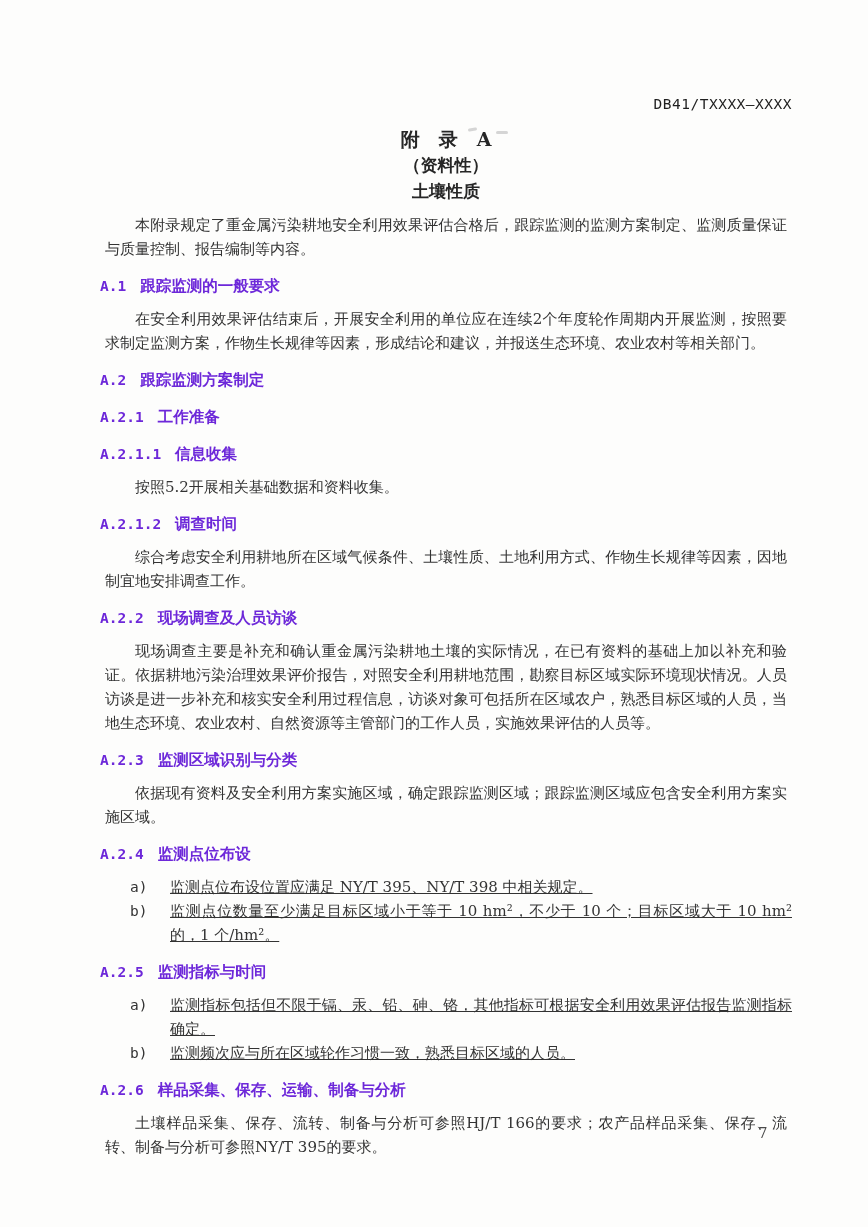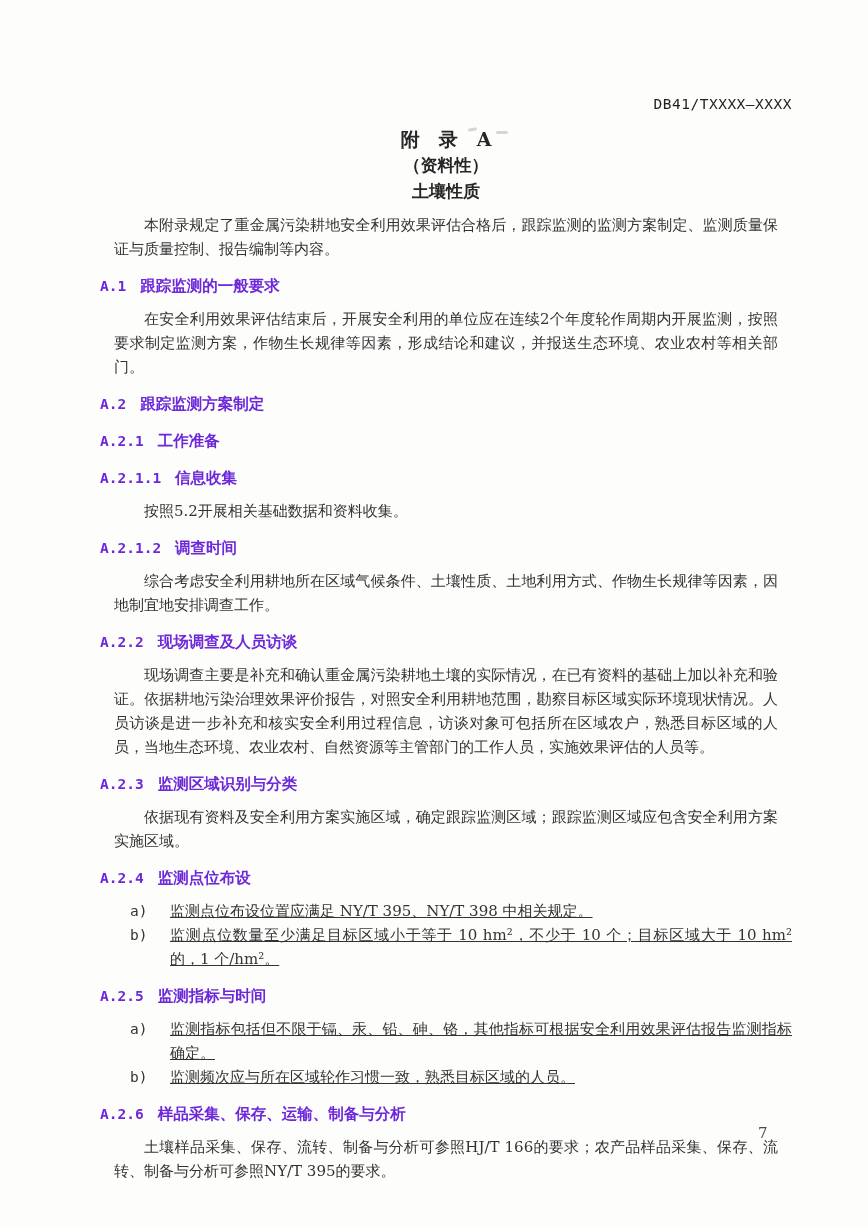--- a/index.html
+++ b/index.html
@@ -39,21 +39,21 @@
   .artifact-2 { left: 496px; top: 131px; width: 12px; }
   .title-block {
     margin-top: 14px;
     text-align: center;
     font-weight: bold;
     color: #262626;
   }
   .title-line { line-height: 26px; font-size: 19px; }
   .title-sub  { line-height: 26px; font-size: 17px; }
   p.body {
-    margin: 9px 14px;
+    margin: 9px 5px;
     font-size: 15px;
     line-height: 24px;
     text-indent: 2em;
     text-align: justify;
     color: #333;
   }
   h3.sec {
     margin: 13px 0 9px 0;
     font-size: 15.5px;
     line-height: 24px;

